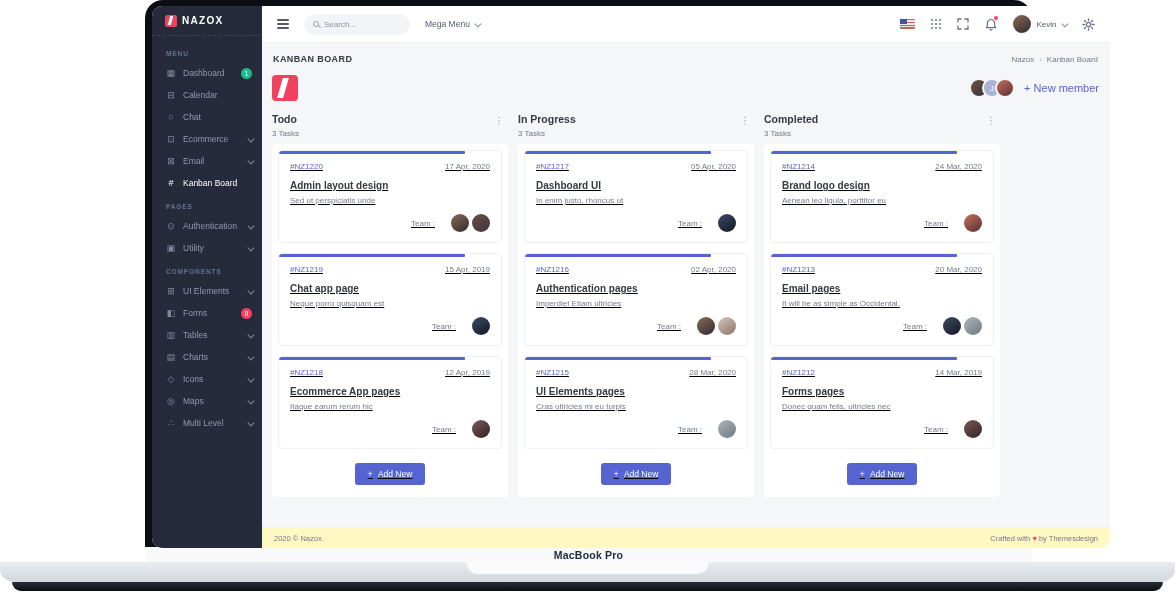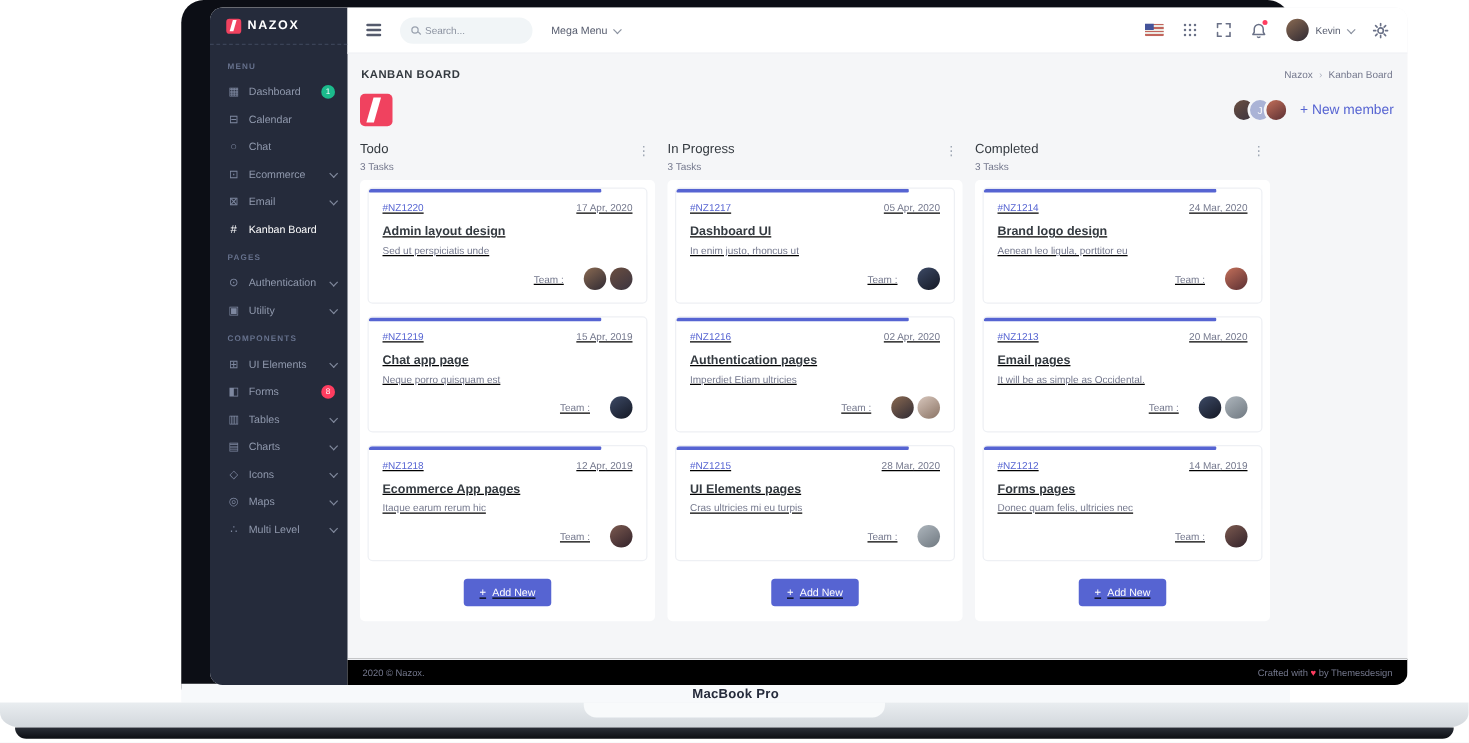--- a/index.html
+++ b/index.html
@@ -14,21 +14,21 @@
   .chin { position:absolute; left:145px; top:547px; width:887px; height:15px;
     background:#f7f9fb; display:flex; align-items:center; justify-content:center;
     font-size:10.5px; font-weight:600; color:#252b3b; letter-spacing:.2px; }
   .base { position:absolute; left:0; top:562px; width:1175px; height:20px;
     background:linear-gradient(#e9edf0,#d2d7dc); border-radius:0 0 16px 16px/0 0 12px 12px; }
   .notch { position:absolute; left:467px; top:562px; width:241px; height:12px;
     background:#f8fafb; border-radius:0 0 10px 10px; }
   .base-shadow { position:absolute; left:12px; top:582px; width:1151px; height:9px;
     background:linear-gradient(#2a2e37,#0c0e13); border-radius:0 0 9px 9px; }
   
-  .app { position:absolute; left:168px; top:6px; width:958px; height:542px;
+  .app { position:absolute; left:152px; top:6px; width:958px; height:542px;
     background:#f5f6f8; border-radius:10px; overflow:hidden; }
   
   .sidebar { position:absolute; left:0; top:0; width:110px; height:542px;
     background:#252b3b; }
   .brand { height:30px; display:flex; align-items:center; gap:5px; padding-left:13px;
     border-bottom:1px dashed #3b4357; }
   .logo-red { background:#f0425f; border-radius:2.5px; position:relative; overflow:hidden; }
   .logo-red.sm { width:12px; height:12px; }
   .logo-red::before { content:""; position:absolute; left:30%; top:12%; width:24%; height:76%;
     background:#fff; transform:skewX(-16deg); }
@@ -103,21 +103,21 @@
     padding:1.5px 4px; border-radius:2px; background:rgba(28,187,140,.18); color:#1cbb8c; }
   .board-right { display:flex; align-items:center; margin-top:3px; }
   .avgroup { display:flex; }
   .avgroup .avatar { width:20px; height:20px; border:2px solid #f5f6f8; margin-left:-7px; }
   .avgroup .avatar:first-child { margin-left:0; }
   .av-initial { background:#aab3d6; color:#fff; font-size:8px; display:flex;
     align-items:center; justify-content:center; }
   .newmember { font-size:11px; color:#5664d2; margin-left:9px; cursor:pointer; }
   .cols-head { display:flex; gap:10px; margin-bottom:6px; }
   .col-h { width:236px; display:flex; justify-content:space-between; align-items:flex-start; }
-  .col-h-title { font-size:10.5px; font-weight:400; color:#343a40; }
+  .col-h-title { font-size:10.5px; font-weight:700; color:#343a40; }
   .col-h-count { font-size:8px; color:#74788d; margin-top:4px; }
   .col-dots { color:#98a0ae; font-size:10px; cursor:pointer; padding:2px 4px; }
   .cols { display:flex; gap:10px;text-decoration:underline; }
   .col { width:236px; background:#fff; border-radius:4px; padding:6px 6px 12px;
     display:flex; flex-direction:column; gap:10px; }
   .card { position:relative; background:#fff; border:1px solid #eef0f4; border-radius:4px;
     padding:11px 11px 10px; overflow:hidden; }
   .card::before { content:""; position:absolute; top:0; left:0; width:84%; height:3px;
     background:#5664d2; border-radius:1px; }
   .c-row { display:flex; justify-content:space-between; font-size:8px; }
@@ -127,21 +127,21 @@
   .c-desc { font-size:8px; color:#74788d; margin-top:5px; }
   .c-team { display:flex; align-items:center; gap:16px; margin-top:9px;
     font-size:8px; color:#74788d;justify-content:flex-end; }
   .c-avs { display:flex; gap:3px; }
   .c-avs .avatar { width:18px; height:18px; }
   .addnew { margin:4px auto 0; background:#5664d2; color:#fff; border:none;
     border-radius:3px; font-size:8.5px; padding:6px 13px; display:flex; gap:5px;
     align-items:center; cursor:pointer; font-family:"Liberation Sans",sans-serif; }
   .addnew .plus { font-size:9px; }
   
-  .footer { position:absolute; left:110px; right:0; bottom:0; height:21px; background:#000000;
+  .footer { position:absolute; left:110px; right:0; bottom:0; height:21px; background:#fef9c3;
     border-top:1px solid #eef0f4; display:flex; justify-content:space-between;
     align-items:center; padding:0 12px; font-size:7.5px; color:#74788d; }
   .heart { color:#ff3d60; }
 </style>
 </head>
 <body>
 
 <div class="screen-frame"></div>
 <div class="chin">
   <span>MacBook Pro</span>

